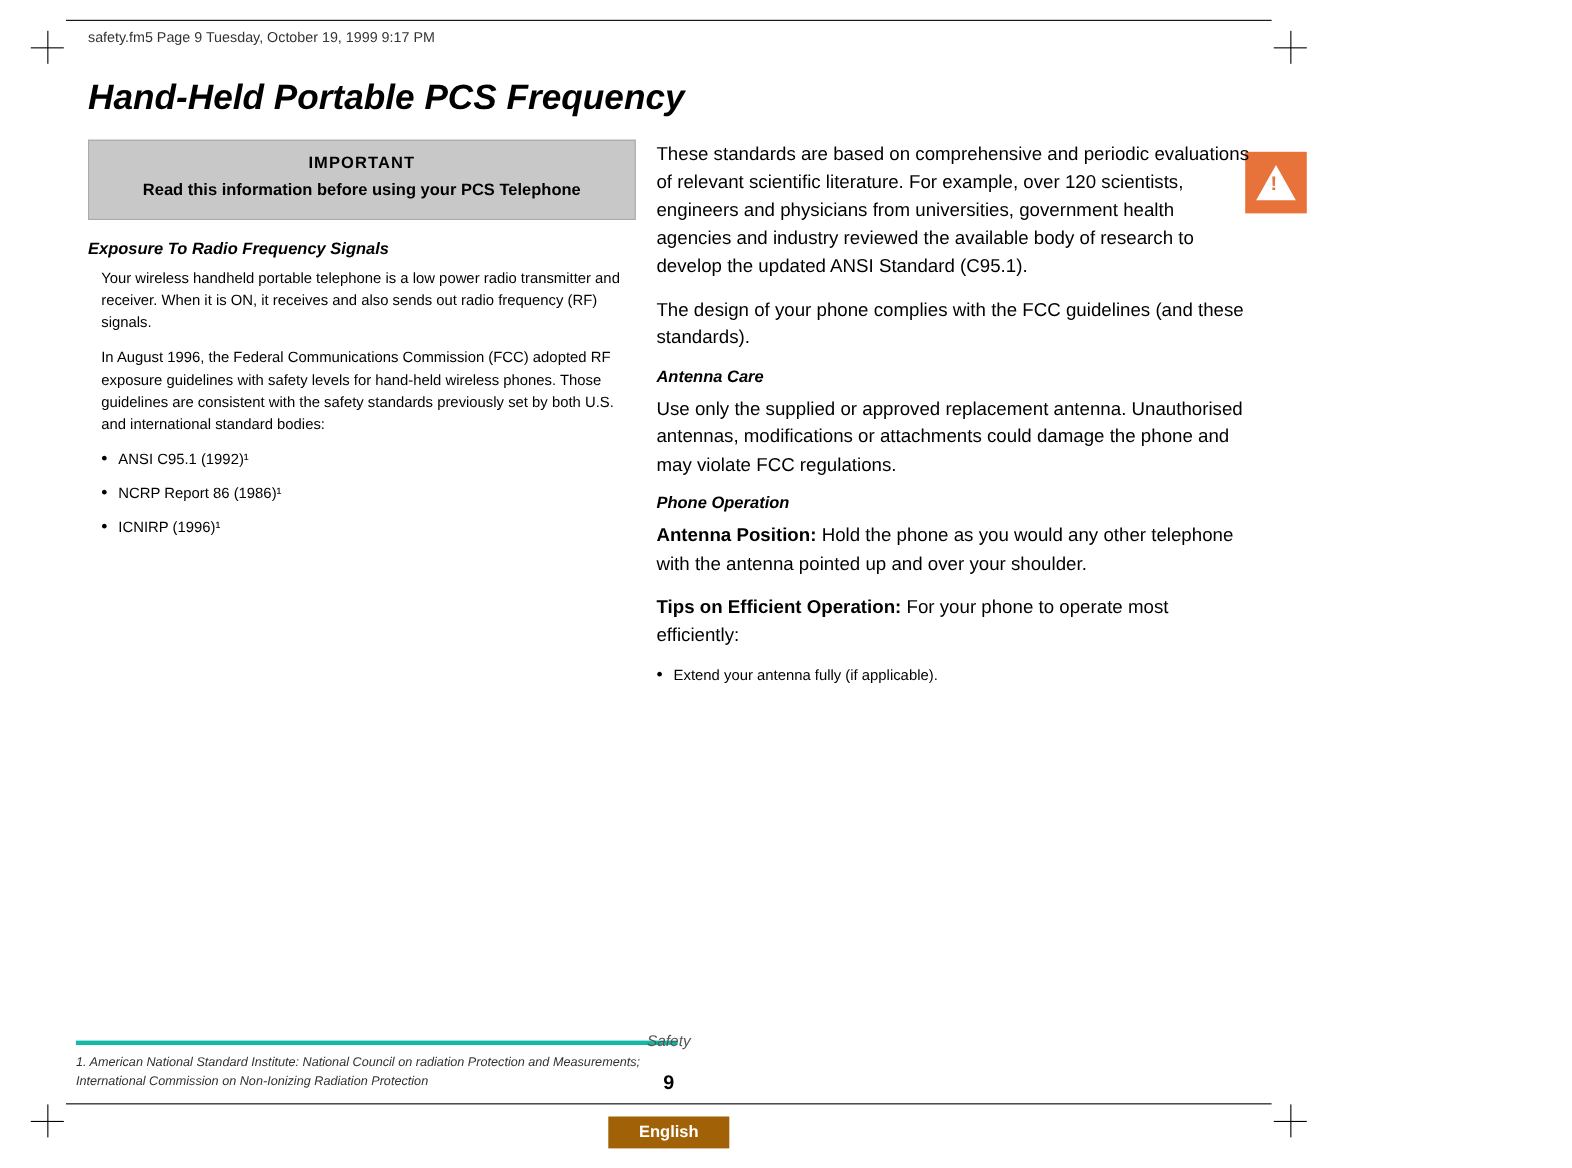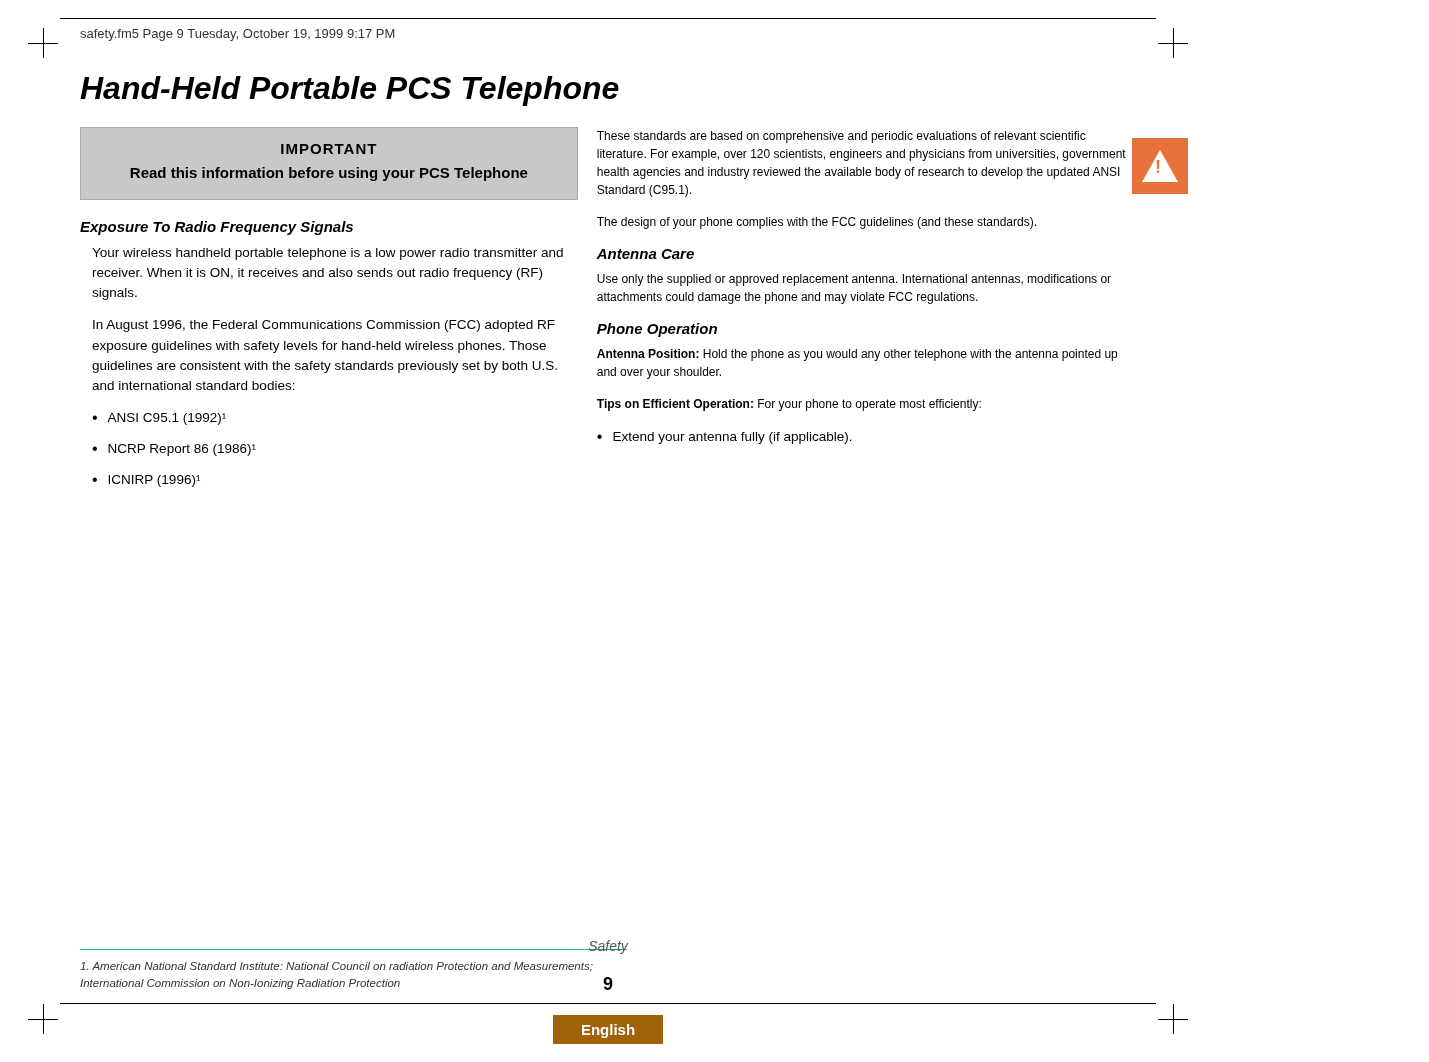--- a/index.html
+++ b/index.html
@@ -179,21 +179,21 @@
 
     .bullet-list li::before {
       content: '•';
       margin-right: 10px;
       font-size: 16px;
       line-height: 1.3;
     }
 
     
     .right-body-text {
-      font-size: 12px;
+      font-size: 17px;
       line-height: 1.5;
       margin-bottom: 14px;
     }
 
     .right-body-text .bold-label {
       font-weight: bold;
     }
 
     
     .warning-icon-area {
@@ -224,23 +224,23 @@
       left: -5px;
       color: #e8733a;
       font-weight: bold;
       font-size: 18px;
     }
 
     
     .footnote-area {
       position: absolute;
       bottom: 70px;
-      left: 80px;
+      left: 69px;
       width: 45%;
-      border-top: 1px solid #14b8a6;
+      border-top: 4px solid #14b8a6;
       padding-top: 8px;
     }
 
     .footnote-text {
       font-size: 11.5px;
       font-style: italic;
       line-height: 1.5;
       color: #333;
     }
 
@@ -317,21 +317,21 @@
   </div>
 
   <div class="footer-line"></div>
 
   <div class="warning-icon-area">
     <div class="warning-triangle"></div>
   </div>
 
   <div class="content-area">
 
-    <div class="page-title">Hand-Held Portable PCS Telephone</div>
+    <div class="page-title">Hand-Held Portable PCS Frequency</div>
 
     <div class="two-col">
 
       <div class="left-col">
 
         <div class="important-box">
           <div class="important-label">IMPORTANT</div>
           <div class="important-text">Read this information before using your PCS Telephone</div>
         </div>
 
@@ -356,21 +356,21 @@
       </div>
 
       <div class="right-col">
 
         <div class="right-body-text">These standards are based on comprehensive and periodic evaluations of relevant scientific literature. For example, over 120 scientists, engineers and physicians from universities, government health agencies and industry reviewed the available body of research to develop the updated ANSI Standard (C95.1).</div>
 
         <div class="right-body-text">The design of your phone complies with the FCC guidelines (and these standards).</div>
 
         <div class="section-heading">Antenna Care</div>
 
-        <div class="right-body-text">Use only the supplied or approved replacement antenna. International antennas, modifications or attachments could damage the phone and may violate FCC regulations.</div>
+        <div class="right-body-text">Use only the supplied or approved replacement antenna. Unauthorised antennas, modifications or attachments could damage the phone and may violate FCC regulations.</div>
 
         <div class="section-heading">Phone Operation</div>
 
         <div class="right-body-text">
           <span class="bold-label">Antenna Position:</span>
           <span>Hold the phone as you would any other telephone with the antenna pointed up and over your shoulder.</span>
         </div>
 
         <div class="right-body-text">
           <span class="bold-label">Tips on Efficient Operation:</span>

